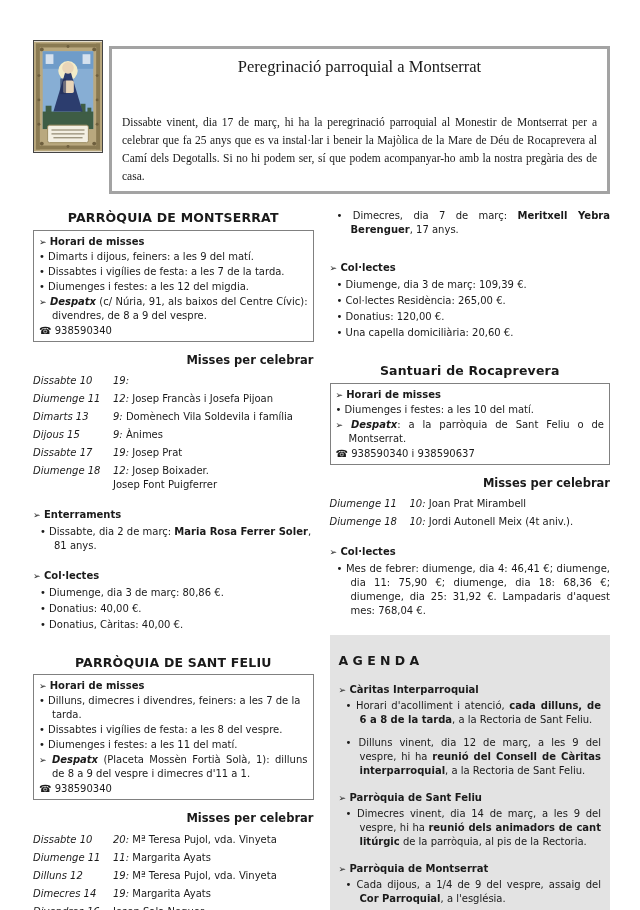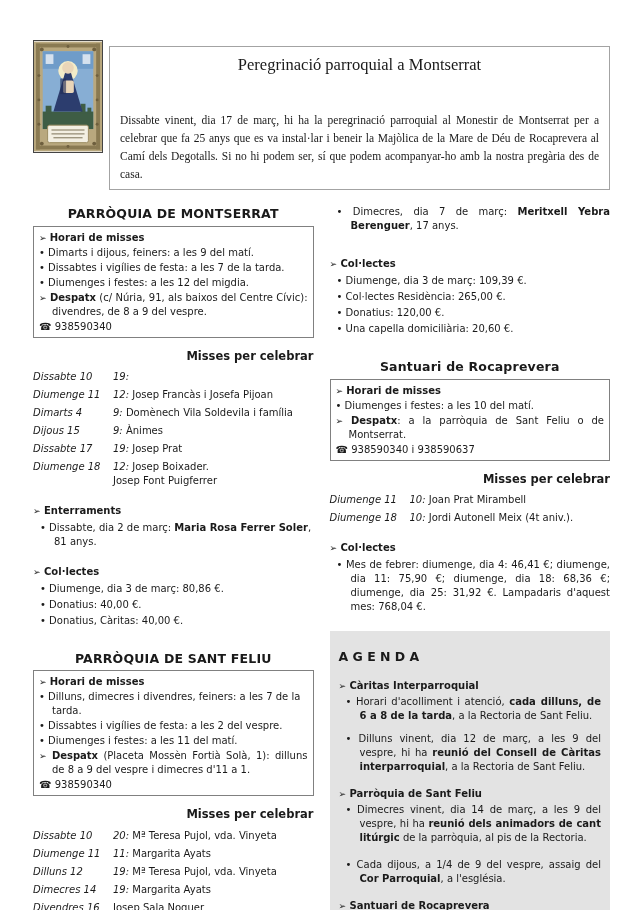--- a/index.html
+++ b/index.html
@@ -9,41 +9,41 @@
     color:#1a1a1a;
     font-family:"DejaVu Sans", sans-serif;
     font-size:10px; line-height:1.4;
     position:relative;
   }
   .page { padding:40px 30px 0 33px; }
 
   
   .header { display:flex; gap:6px; align-items:flex-start; }
   .tile { width:70px; height:113px; border:1px solid #444; flex-shrink:0; display:block; }
-  .header-box { flex:1; border:1px solid #a3a3a3; padding:4px 10px 6px; margin-top:6px; }
+  .header-box { flex:1; border:3px solid #a3a3a3; padding:4px 10px 6px; margin-top:6px; }
   .header-title {
     font-family:"Liberation Serif", serif;
     font-size:16.5px; font-weight:normal; text-align:center; margin:2px 0 7px;
   }
   .header-body {
     font-family:"Liberation Serif", serif;
     font-size:11.5px; line-height:1.55; text-align:justify;margin-top:36px;
   }
 
   
   .cols { display:flex; gap:16px; margin-top:15px; }
   .col { flex:1; min-width:0; }
 
   .sec-title { font-weight:bold; font-size:12.5px; text-align:center; margin-bottom:3px; letter-spacing:.2px; }
 
   .hbox { border:1px solid #808080; padding:3px 5px 2px; }
   .hline { margin:1px 0; padding-left:13px; text-indent:-13px; }
   .hline.just { text-align:justify; }
   .b { font-weight:bold; }
-  .bi { font-weight:bold; }
+  .bi { font-weight:bold; font-style:italic; }
   .it { font-style:italic; }
   .arrow { font-weight:bold; font-size:9px; }
 
   .center-head { font-weight:bold; font-size:11.5px; text-align:right; margin:10px 0 6px; }
 
   .mrow { display:flex; margin-bottom:4px; }
   .mday { width:80px; flex-shrink:0; font-style:italic; }
   .mdetail { flex:1; }
 
   .arrow-head { font-weight:bold; margin:0 0 3px; }
@@ -149,21 +149,21 @@
 
           <div class="mrow">
             <span class="mday">Diumenge 11</span>
             <span class="mdetail">
               <div><span class="it">12:</span> <span>Josep Francàs i Josefa Pijoan</span></div>
               <div></div>
             </span>
           </div>
 
           <div class="mrow">
-            <span class="mday">Dimarts 4</span>
+            <span class="mday">Dimarts 13</span>
             <span class="mdetail">
               <div><span class="it">9:</span> <span>Domènech Vila Soldevila i família</span></div>
               <div></div>
             </span>
           </div>
 
           <div class="mrow">
             <span class="mday">Dijous 15</span>
             <span class="mdetail">
               <div><span class="it">9:</span> <span>Ànimes</span></div>
@@ -209,21 +209,21 @@
       </div>
 
       <div class="blk-lg">
         <div class="sec-title">PARRÒQUIA DE SANT FELIU</div>
         <div class="hbox">
           <div class="hline"><span class="arrow">➢</span> <span class="b">Horari de misses</span></div>
           <div>
 
               <div class="hline"><span>•</span> <span>Dilluns, dimecres i divendres, feiners: a les 7 de la tarda.</span></div>
 
-              <div class="hline"><span>•</span> <span>Dissabtes i vigílies de festa: a les 2 del vespre.</span></div>
+              <div class="hline"><span>•</span> <span>Dissabtes i vigílies de festa: a les 8 del vespre.</span></div>
 
               <div class="hline"><span>•</span> <span>Diumenges i festes: a les 11 del matí.</span></div>
             </div>
           <div class="hline just"><span class="arrow">➢</span> <span class="bi">Despatx</span><span> (Placeta Mossèn Fortià Solà, 1): dilluns de 8 a 9 del vespre i dimecres d'11 a 1.</span></div>
           <div class="hline"><span>☎</span> <span>938590340</span></div>
         </div>
 
         <div class="center-head">Misses per celebrar</div>
         <div>
 
@@ -353,20 +353,21 @@
 
             <div class="ag-sec">
               <div class="ag-head"><span class="arrow">➢</span> <span>Parròquia de Sant Feliu</span></div>
               <div>
 
                   <div class="bullet just"><span>•</span> <span><span>Dimecres vinent, dia 14 de març, a les 9 del vespre, hi ha </span><span style="font-weight: bold;">reunió dels animadors de cant litúrgic</span><span> de la parròquia, al pis de la Rectoria.</span></span></div>
                 </div>
             </div>
 
             <div class="ag-sec">
+              <div class="ag-head"><span class="arrow">➢</span> <span>Parròquia de Montserrat</span></div>
               <div>
 
                   <div class="bullet just"><span>•</span> <span><span>Cada dijous, a 1/4 de 9 del vespre, assaig del </span><span style="font-weight: bold;">Cor Parroquial</span><span>, a l'església.</span></span></div>
                 </div>
             </div>
 
             <div class="ag-sec">
               <div class="ag-head"><span class="arrow">➢</span> <span>Santuari de Rocaprevera</span></div>
 
             </div>

